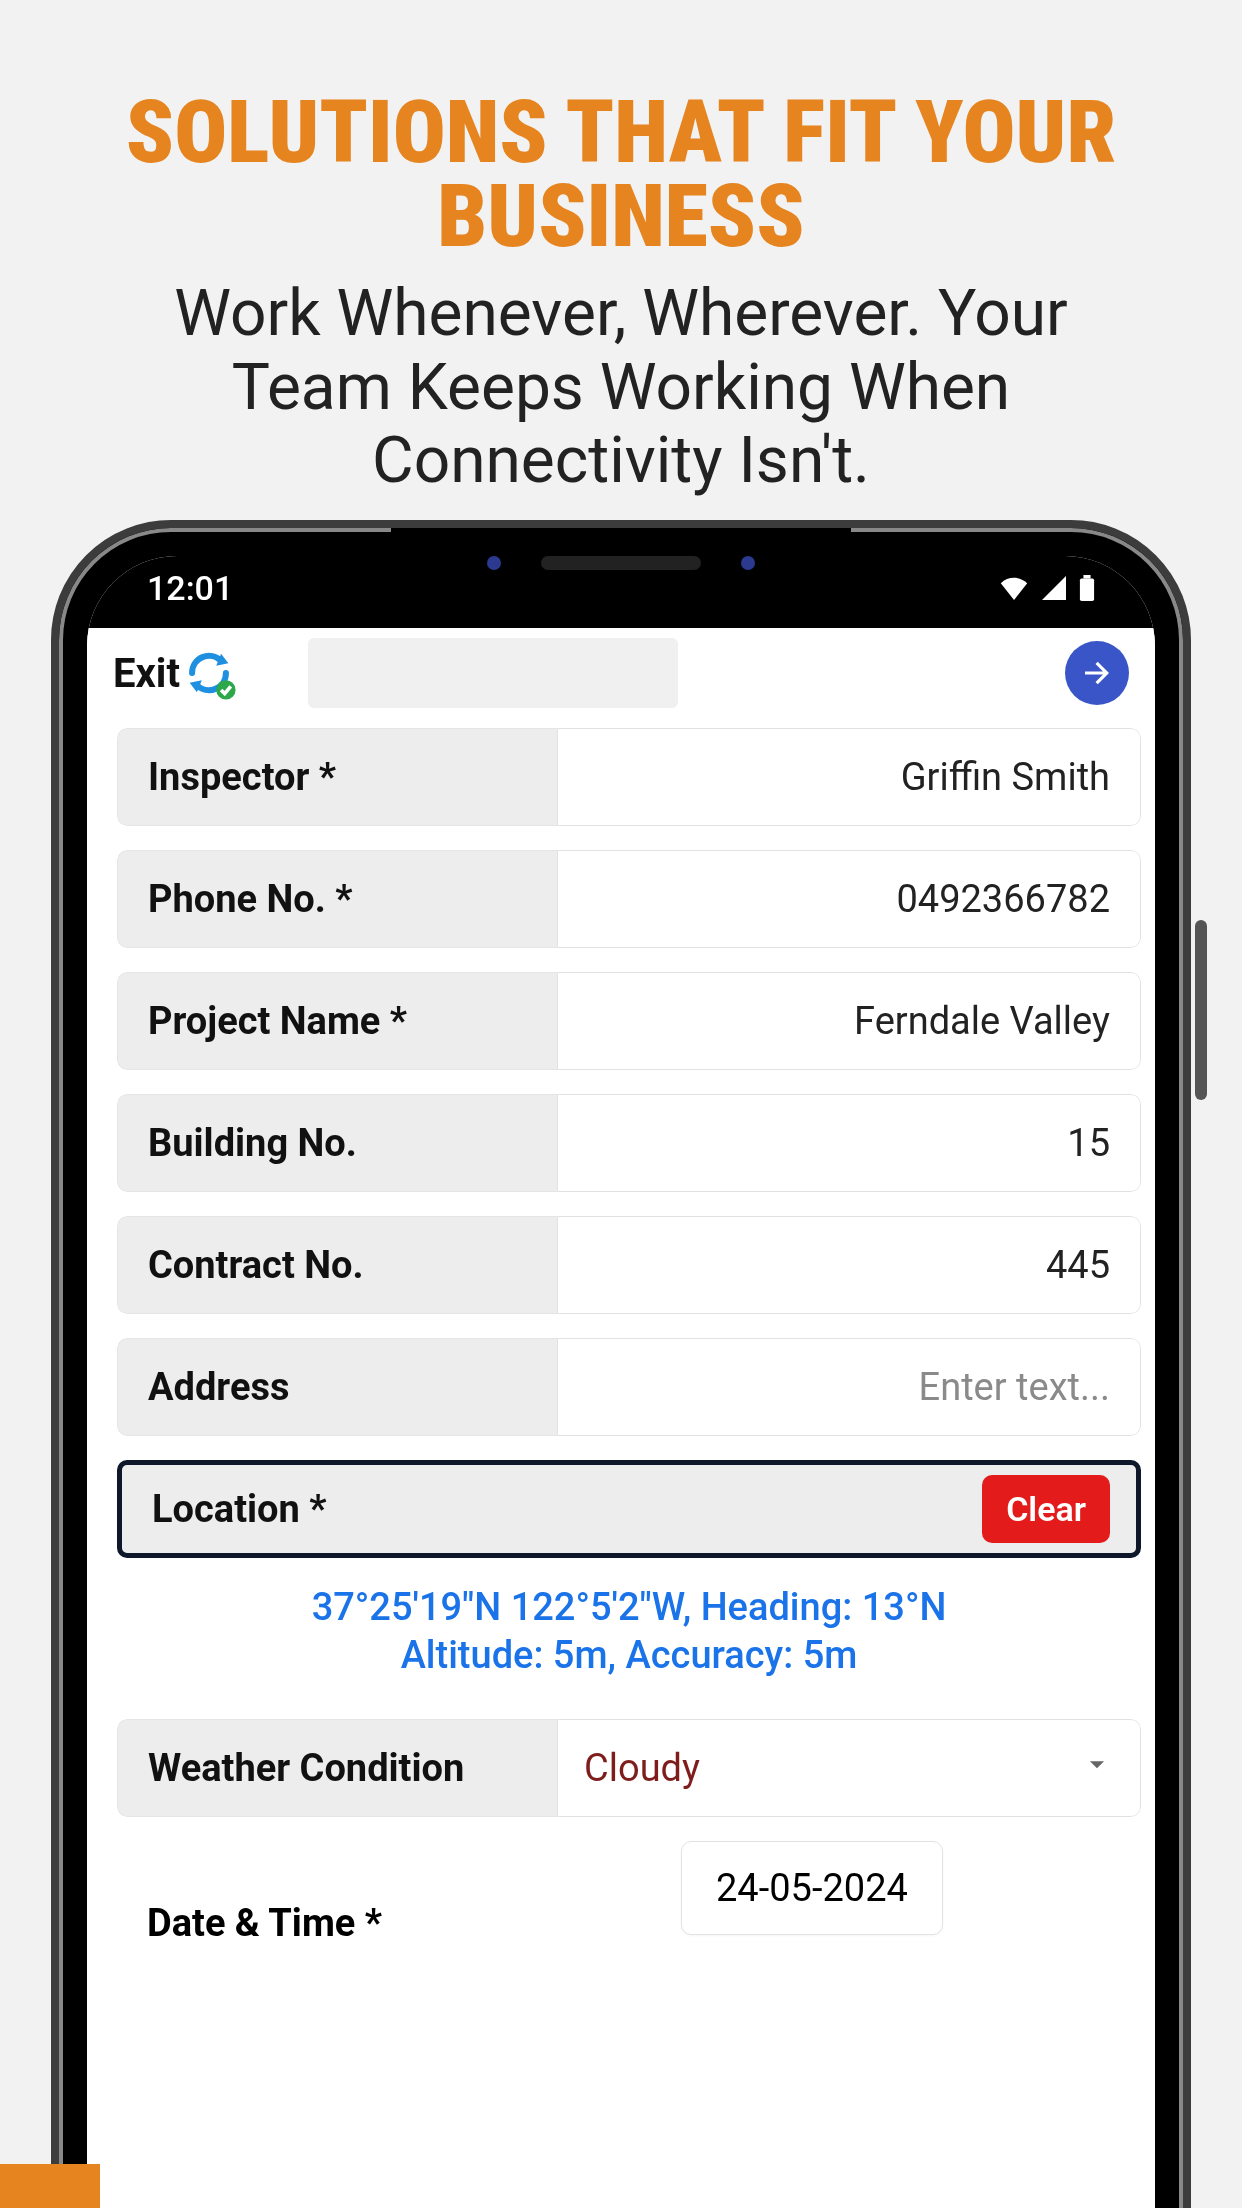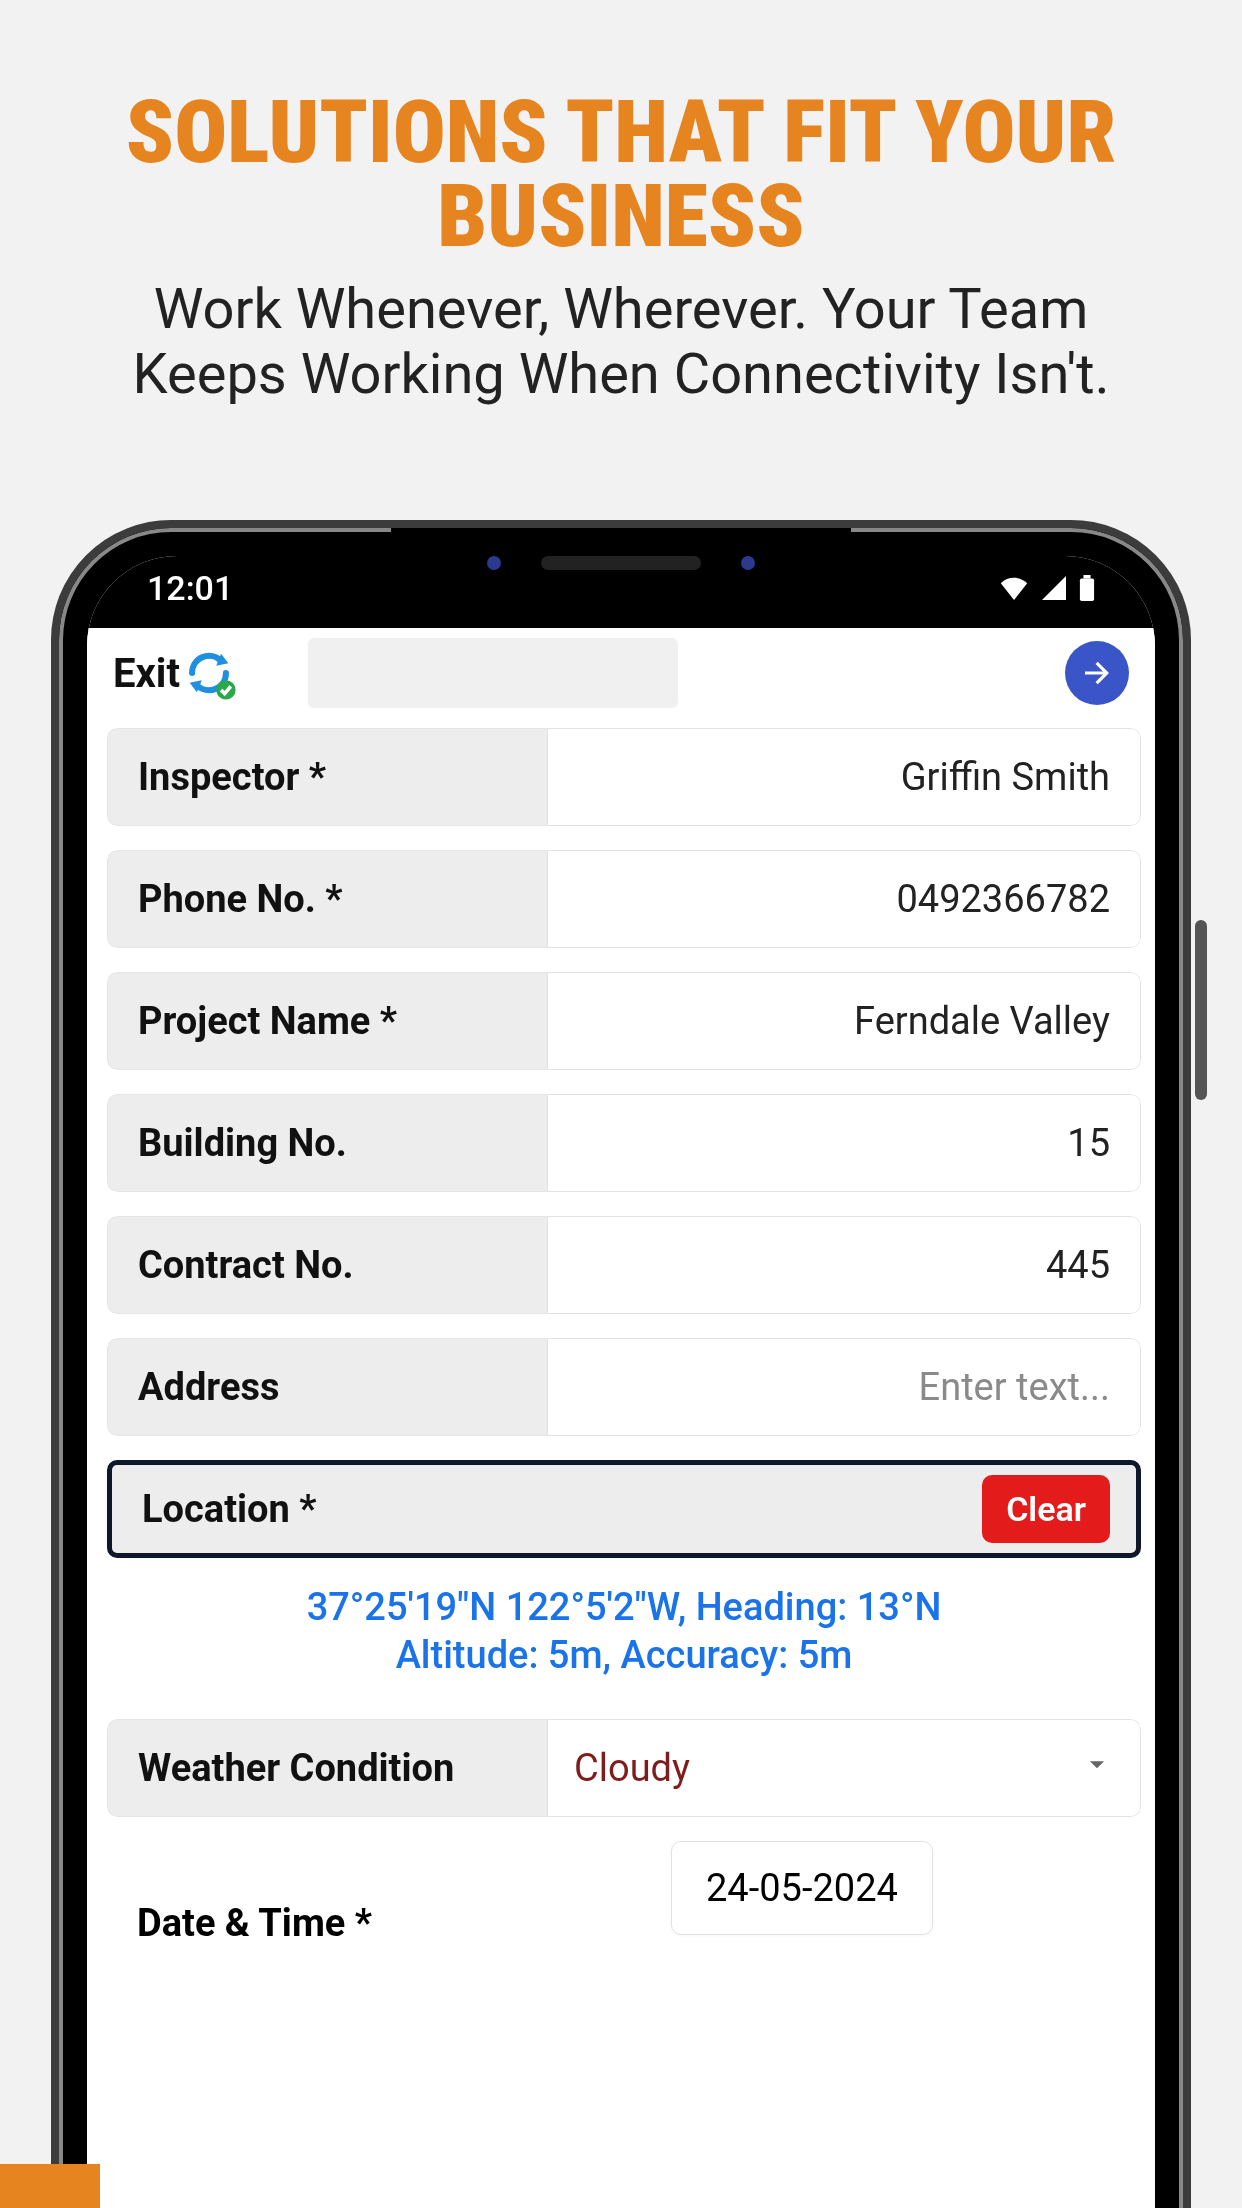--- a/index.html
+++ b/index.html
@@ -17,21 +17,21 @@
     font-weight: 900;
     color: #e6841f;
     letter-spacing: 0px;
     line-height: 0.95;
     padding-top: 90px;
     text-transform: uppercase;
     font-stretch: condensed;
   }
   .subhead {
     text-align: center;
-    font-size: 56px;
+    font-size: 64px;
     color: #222;
     line-height: 1.15;
     margin-top: 20px;
     padding: 0 120px;
     font-weight: 400;
   }
 
   
   .phone {
     position: absolute;
@@ -131,21 +131,21 @@
   }
   .next-btn {
     width: 64px; height: 64px;
     border-radius: 50%;
     background: #3a55c7;
     margin-left: auto;
     display: flex; align-items: center; justify-content: center;
   }
 
   .form {
-    padding: 10px 14px 0 20px;
+    padding: 10px 14px 0 30px;
   }
   .field {
     display: flex;
     align-items: stretch;
     margin-bottom: 24px;
     border-radius: 10px;
     overflow: hidden;
     height: 98px;
   }
   .label-cell {

